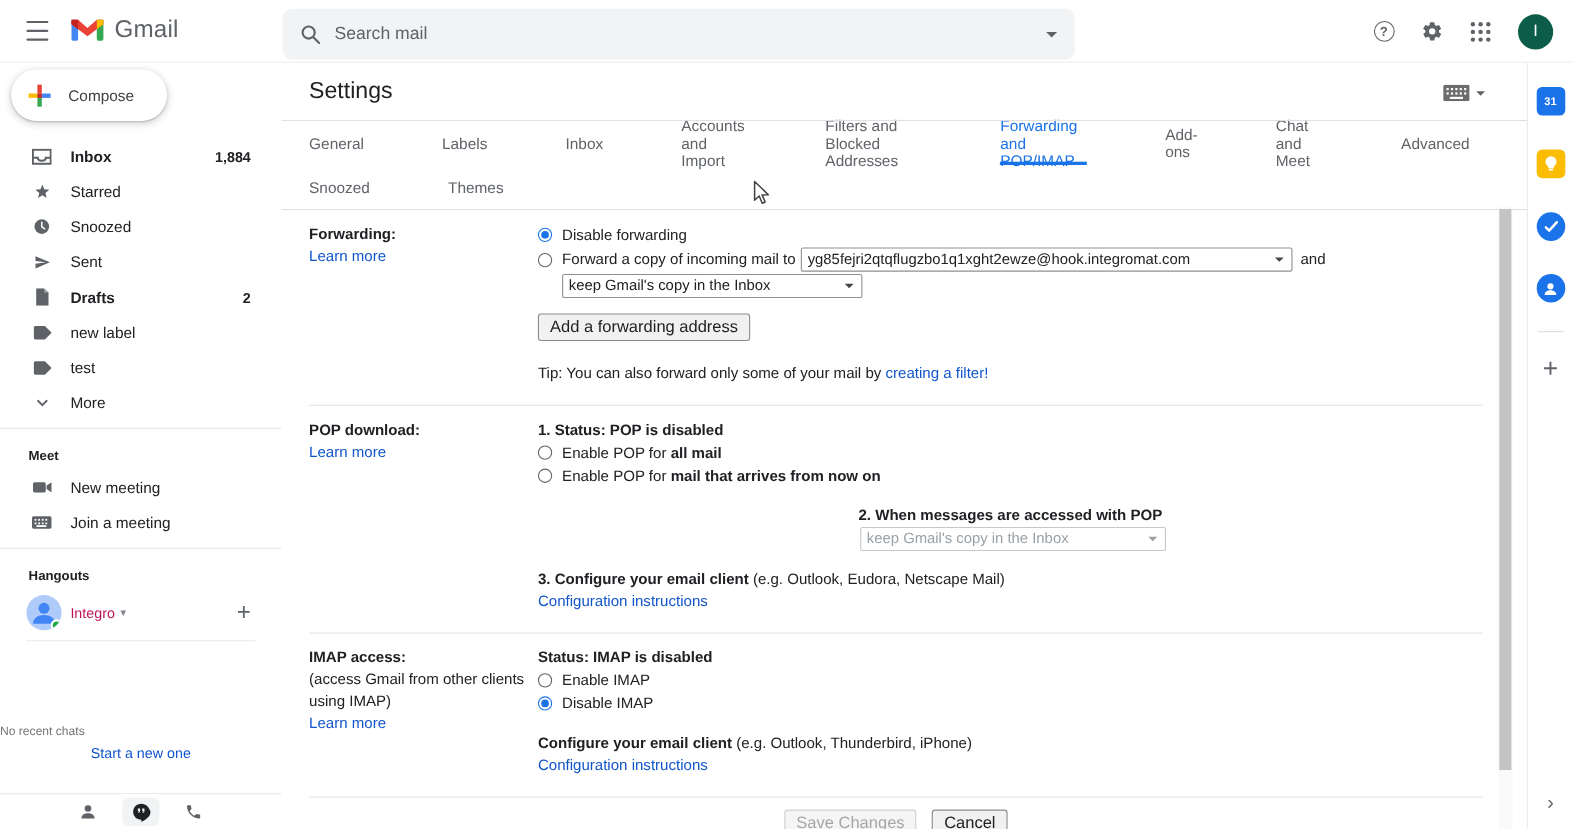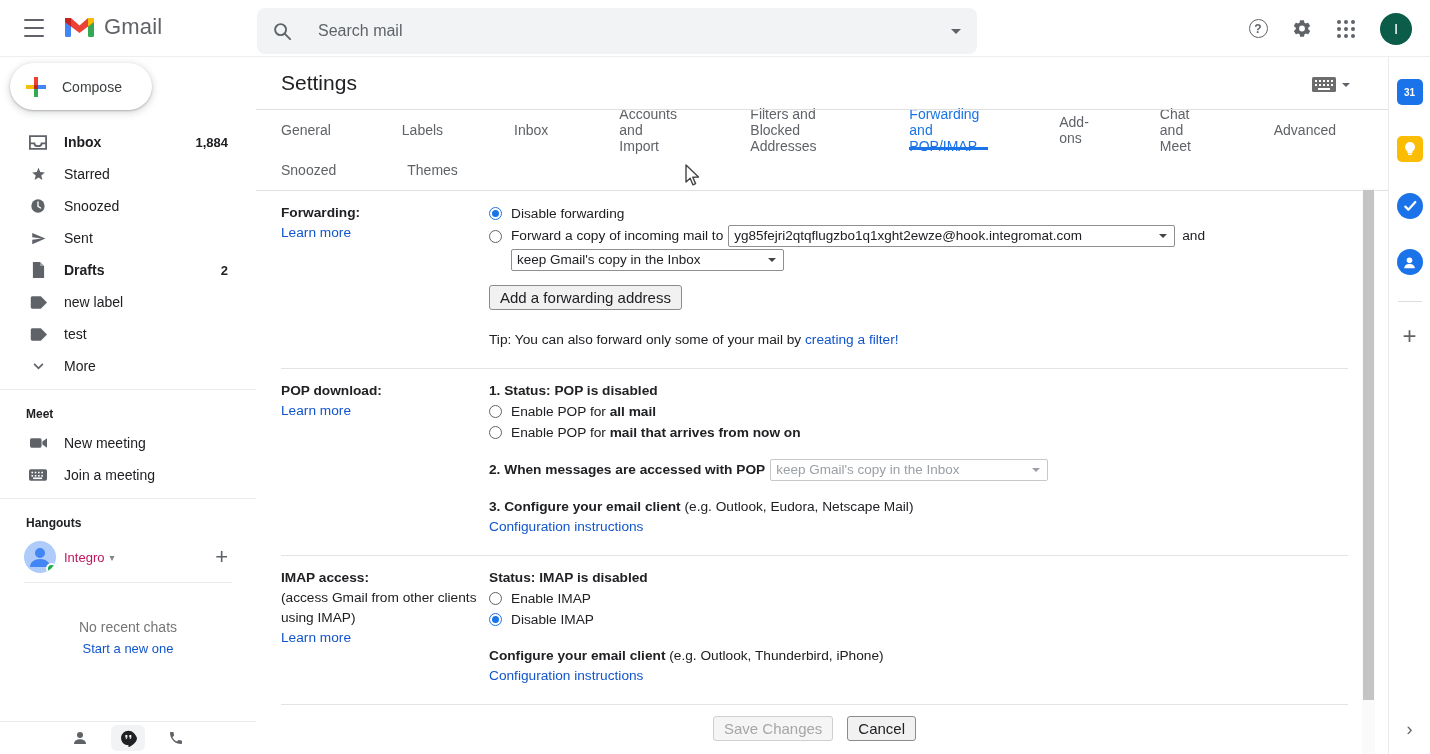--- a/index.html
+++ b/index.html
@@ -7,21 +7,21 @@
   body { font-family:"Liberation Sans", sans-serif; background:#fff; color:#202124; overflow:hidden; }
   .app { position:relative; width:1430px; height:754px; background:#fff; overflow:hidden; }
 
   
   .topbar { position:absolute; top:0; left:0; right:0; height:57px; background:#fff; border-bottom:1px solid #eceef0; z-index:5; }
   .hamburger { position:absolute; left:24px; top:19px; width:20px; height:18px; display:flex; flex-direction:column; justify-content:space-between; cursor:pointer; }
   .hamburger span { display:block; height:2px; background:#5f6368; border-radius:1px; }
   .logo { position:absolute; left:64px; top:14px; display:flex; align-items:center; gap:9px; }
   .logo-text { font-size:22px; color:#5f6368; letter-spacing:.2px; }
   .search { position:absolute; left:257px; top:8px; width:720px; height:46px; background:#f1f3f4; border-radius:8px; display:flex; align-items:center; padding:0 16px; }
-  .search input { flex:1; border:0; outline:0; background:transparent; font-family:"Liberation Sans",sans-serif; font-size:16px; color:#202124; margin-left:26px; }
+  .search input { flex:1; border:0; outline:0; background:transparent; font-family:"Liberation Sans",sans-serif; font-size:16px; color:#202124; margin-left:12px; }
   .search input::placeholder { color:#5f6368; opacity:1; }
   .search-caret { width:0; height:0; border:5px solid transparent; border-top-color:#5f6368; margin-top:5px; cursor:pointer; }
   .top-icons { position:absolute; right:18px; top:0; height:57px; display:flex; align-items:center; gap:24px; }
   .tool-icon { width:20px; height:20px; color:#5f6368; display:flex; align-items:center; justify-content:center; cursor:pointer; }
   .help-circle { width:19px; height:19px; border:1.6px solid #5f6368; border-radius:50%; font-size:12px; font-weight:700; color:#5f6368; display:flex; align-items:center; justify-content:center; }
   .apps-grid { width:18px; height:18px; display:grid; grid-template-columns:repeat(3,1fr); gap:3px; }
   .apps-grid i { width:4px; height:4px; background:#5f6368; border-radius:50%; }
   .avatar { width:32px; height:32px; border-radius:50%; background:#0b5c49; color:#fff; font-size:15px; display:flex; align-items:center; justify-content:center; cursor:pointer; }
 
   
@@ -37,21 +37,21 @@
   .sdivider { height:1px; background:#e8eaed; margin:7px 0; }
   .section-head { padding:6px 0 6px 26px; font-size:12px; font-weight:700; color:#202124;margin-top:11px; }
   .hang-row { height:42px; display:flex; align-items:center; padding:0 28px 0 24px; cursor:pointer; }
   .hang-avatar { position:relative; width:32px; height:32px; border-radius:50%; background:#aecbfa; overflow:hidden; }
   .hang-avatar svg { position:absolute; left:4px; top:4px; }
   .hang-dot { position:absolute; right:-1px; bottom:-1px; width:11px; height:11px; background:#1eab49; border:2px solid #fff; border-radius:50%; }
   .hang-name { margin-left:8px; font-size:13px; color:#be185d; }
   .hang-caret { margin-left:5px; font-size:10px; color:#80868b; }
   .hang-plus { margin-left:auto; font-size:22px; color:#5f6368; font-weight:400; cursor:pointer; }
   .hang-sub-divider { height:1px; background:#e8eaed; margin:4px 24px 0 24px; }
-  .no-chats { margin-top:36px; text-align:center; font-size:14px; color:#757575; }
+  .no-chats { margin-top:76px; font-size:11px; color:#757575; }
   .start-new { text-align:center; font-size:13px; margin-top:6px; }
   .link { color:#1155cc; cursor:pointer; text-decoration:none; }
   .side-footer { position:absolute; left:0; right:0; bottom:0; height:33px; border-top:1px solid #e8eaed; display:flex; align-items:center; justify-content:center; gap:14px; }
   .foot-ico { width:34px; height:26px; display:flex; align-items:center; justify-content:center; color:#5f6368; border-radius:6px; cursor:pointer; }
   .foot-ico.active { background:#f1f3f4; color:#202124; }
 
   
   .main { position:absolute; left:256px; top:57px; right:42px; bottom:0; background:#fff; }
   .settings-head { height:53px; display:flex; align-items:center; padding-left:25px; border-bottom:1px solid #e0e0e0; position:relative; }
   .settings-title { font-size:21px; color:#202124; }
@@ -397,21 +397,21 @@
           <div class="bold">1. Status: POP is disabled</div>
           <div class="radio-line">
             <span class="radio"></span>
             <span><span>Enable POP for </span><span class="bold">all mail</span></span>
           </div>
           <div class="radio-line">
             <span class="radio"></span>
             <span><span>Enable POP for </span><span class="bold">mail that arrives from now on</span></span>
           </div>
           <div class="gap16"></div>
-          <div style="display:flex;align-items:center;">
+          <div style="display:flex;align-items:center;flex-direction:column;">
             <span class="bold">2. When messages are accessed with POP</span>
             <span class="sel sel-pop disabled">
                 <span>keep Gmail's copy in the Inbox</span>
               </span>
           </div>
           <div class="gap16"></div>
           <div><span class="bold">3. Configure your email client</span><span> (e.g. Outlook, Eudora, Netscape Mail)</span></div>
           <div><span class="link">Configuration instructions</span></div>
         </div>
       </div>

